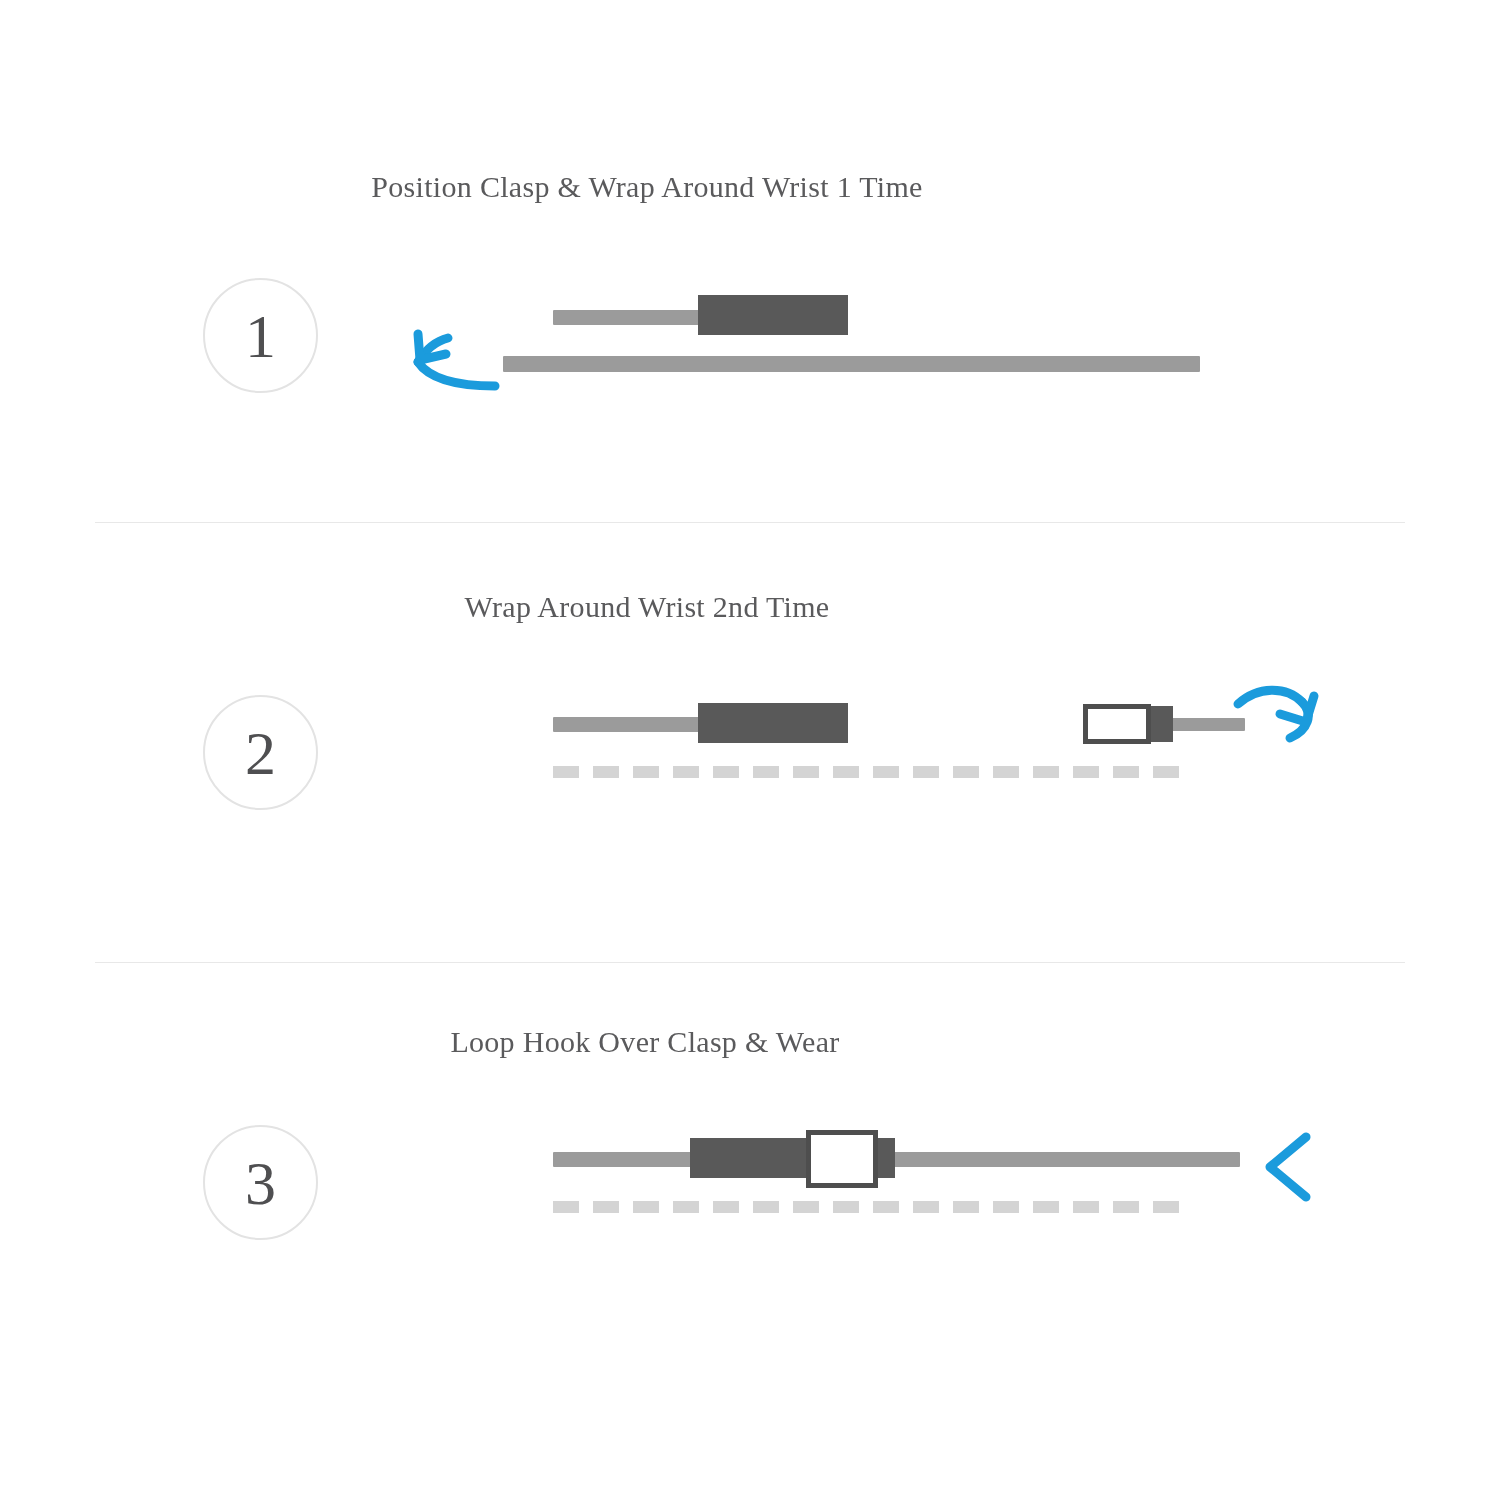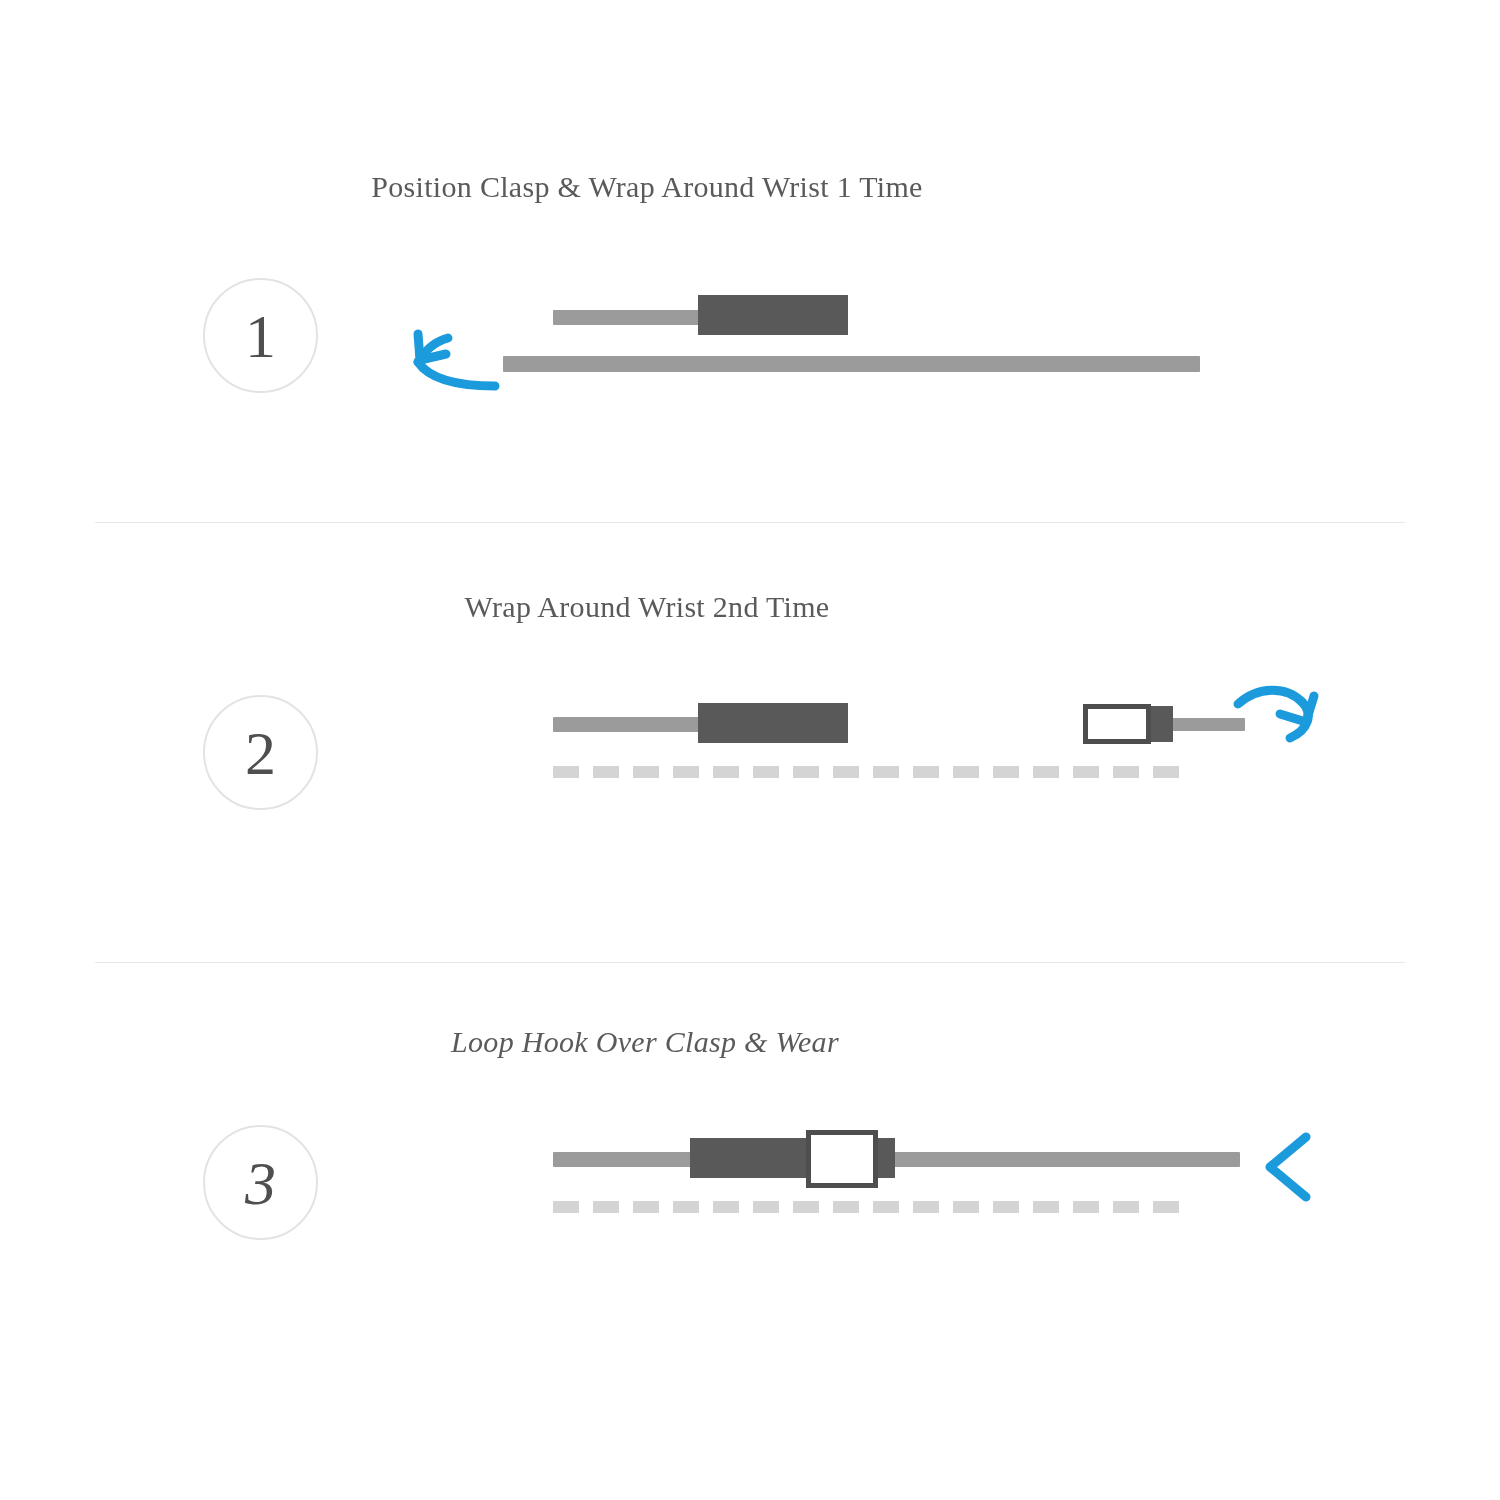--- a/index.html
+++ b/index.html
@@ -138,21 +138,21 @@
       <svg width="110" height="80" viewBox="0 0 110 80">
         <path d="M10 22 C 30 4, 58 4, 74 20" fill="none" stroke="#1b9bdc" stroke-width="9" stroke-linecap="round"></path>
         <path d="M74 20 C 86 32, 80 48, 62 56" fill="none" stroke="#1b9bdc" stroke-width="9" stroke-linecap="round"></path>
         <path d="M86 14 L 78 40 L 52 32" fill="none" stroke="#1b9bdc" stroke-width="9" stroke-linecap="round" stroke-linejoin="round"></path>
       </svg>
     </div>
   </div>
 
   <div class="divider" style="top:962px;"></div>
 
-  <div class="step step3" style="top:1025px; height:330px;font-style:italic;">
+  <div class="step step3" style="top:1025px; height:330px;">
     <div class="step-title">Loop Hook Over Clasp &amp; Wear</div>
 
     <div class="badge" style="left:203px; top:100px;">
       <span>3</span>
     </div>
 
     <div class="strap" style="left:553px; top:127px; width:687px; height:15px;"></div>
 
     <div class="clasp-dark" style="left:690px; top:113px; width:205px; height:40px;"></div>
 

